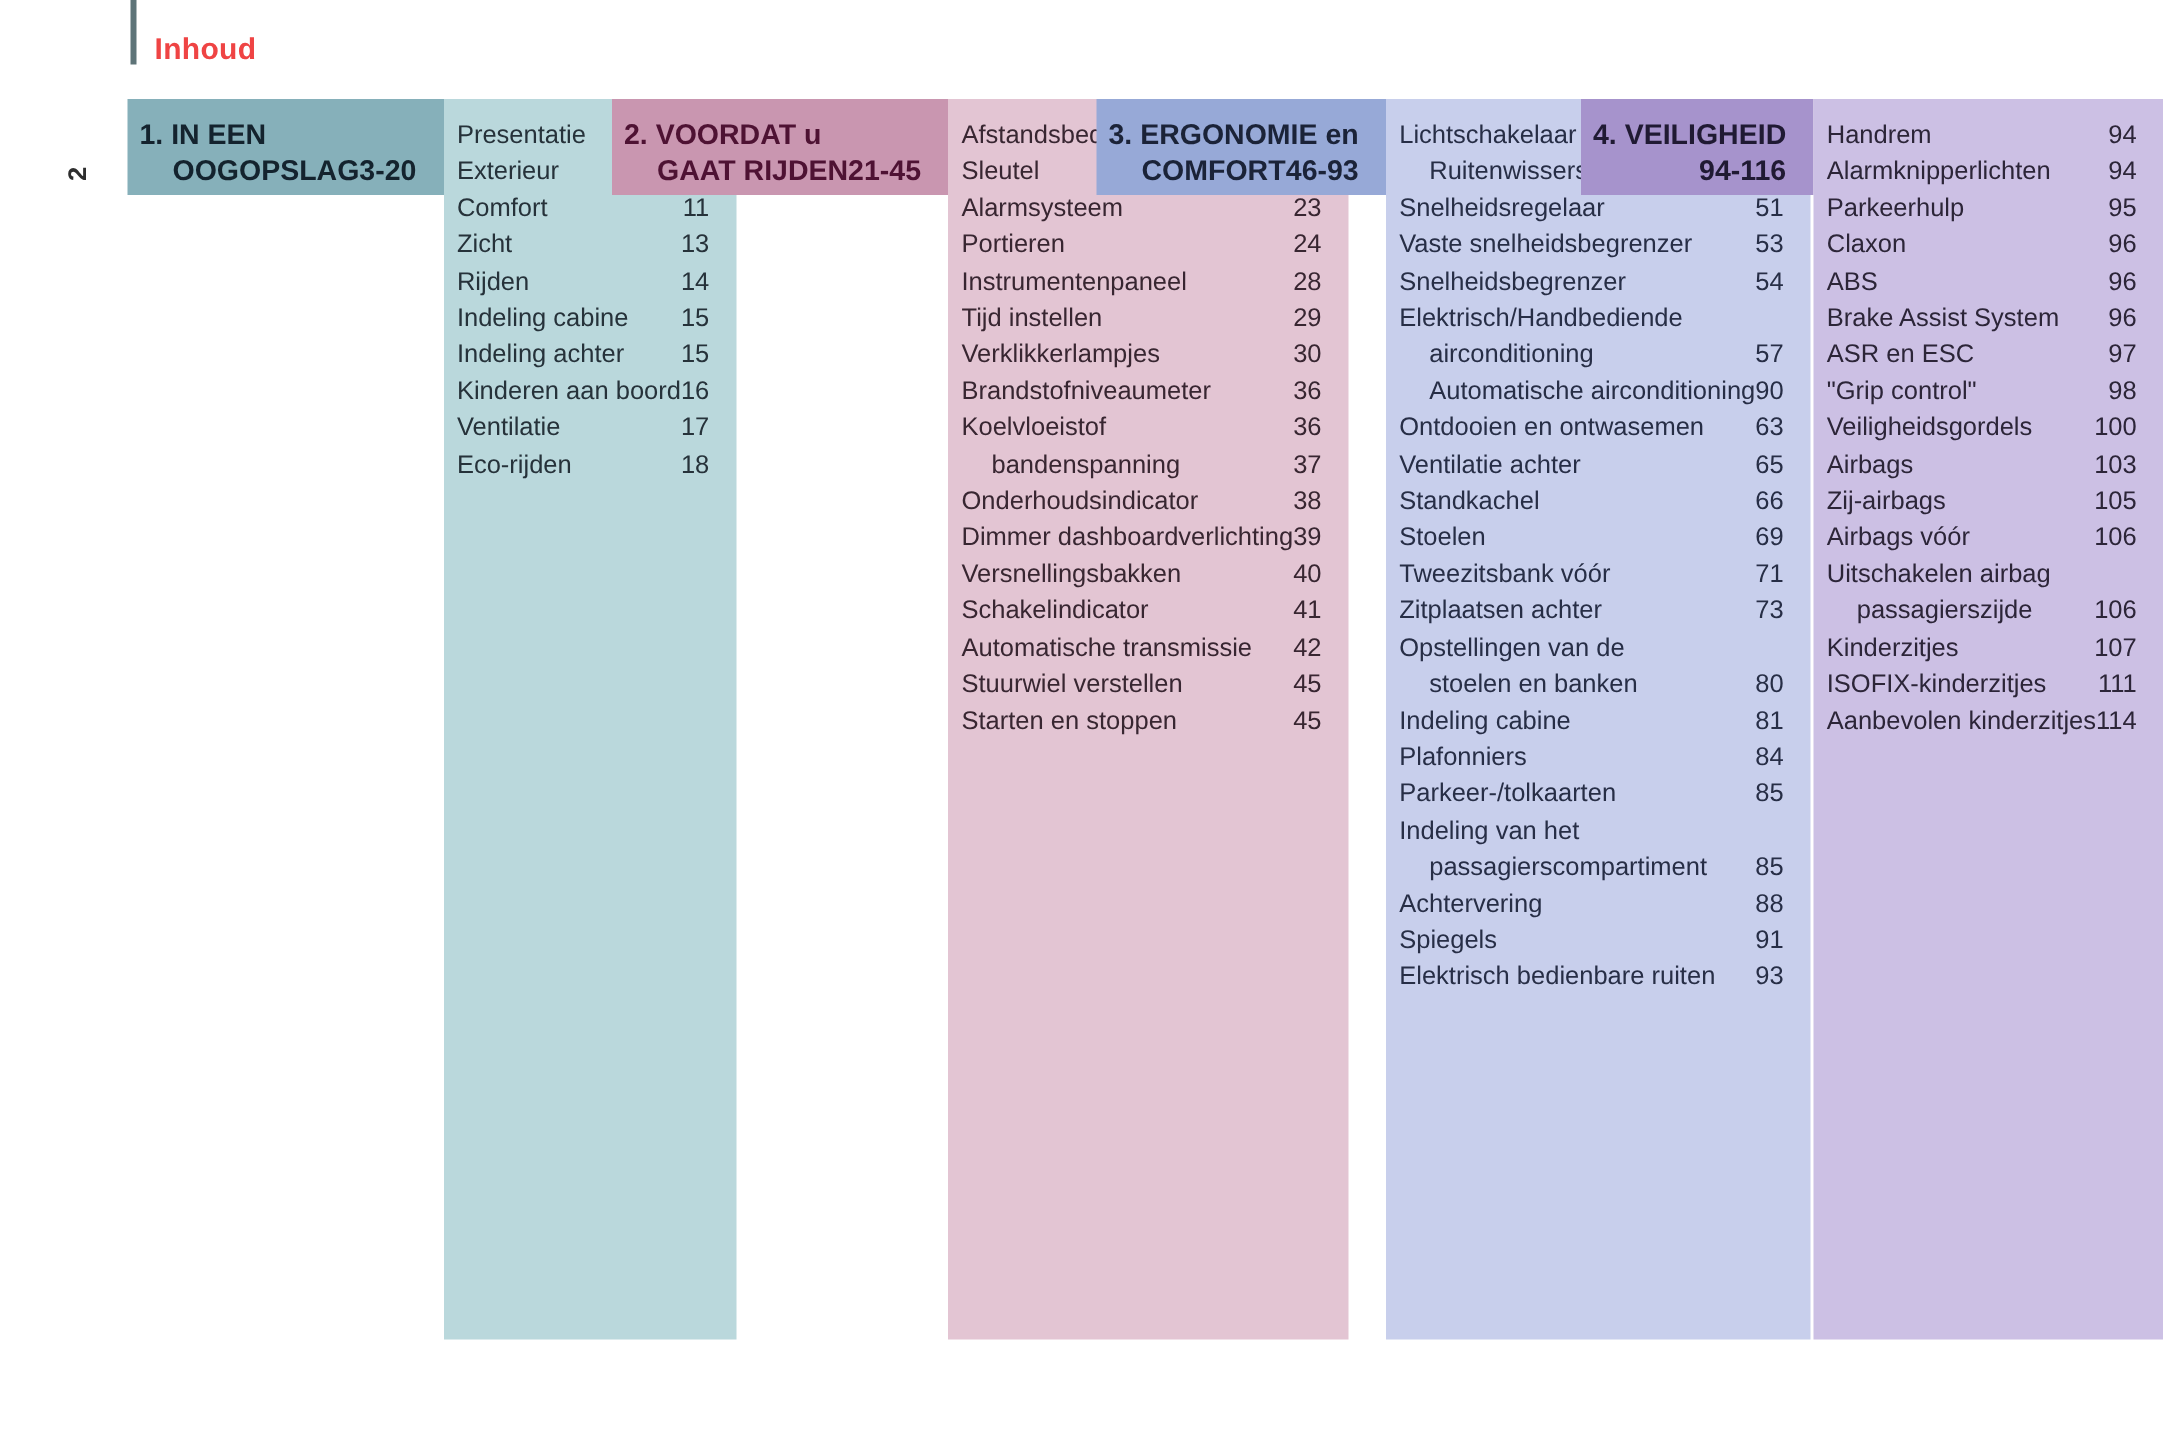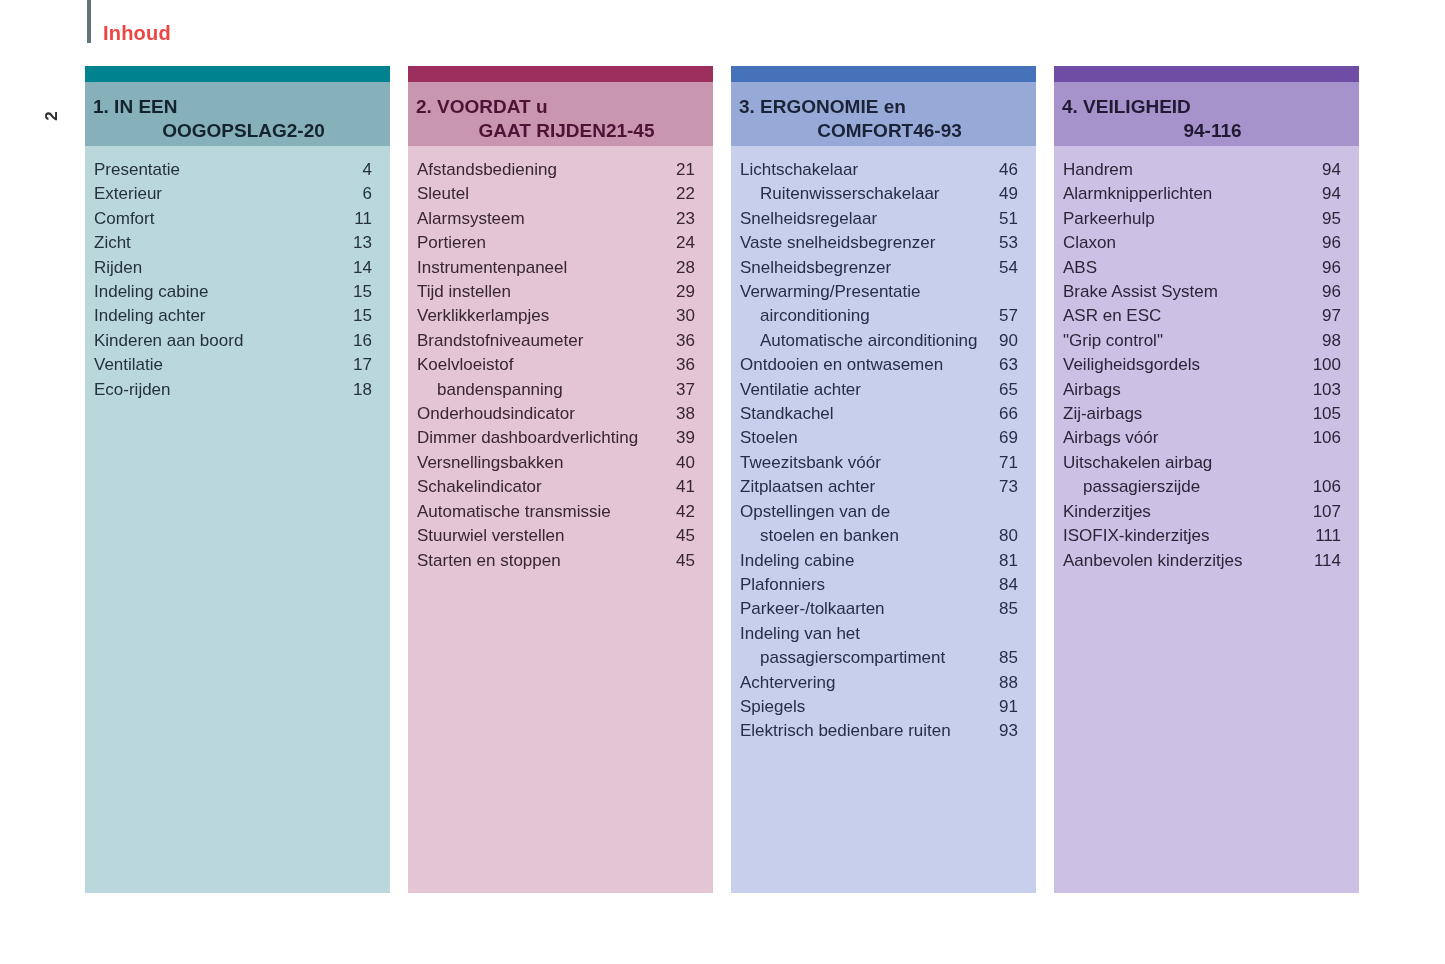--- a/index.html
+++ b/index.html
@@ -43,40 +43,39 @@
     position: absolute;
     left: 85px;
     top: 66px;
     display: flex;
     gap: 18px;
   }
   .col {
     width: 305px;
     height: 827px;
     display: flex;
-    flex-direction: column;
   }
   .col-topbar {
     height: 16px;
     background: var(--bar);
     flex: 0 0 auto;
   }
   .col-header {
     height: 64px;
     flex: 0 0 auto;
     background: var(--header);
     color: var(--title-text);
     font-weight: bold;
     font-size: 19px;
     line-height: 24px;
     padding: 13px 18px 0 8px;
   }
   .col-title-line2 {
     display: flex;
-    justify-content: center;
+    justify-content: space-between;
     padding-left: 22px;
   }
   .col-title-line2 .pages { text-align: right; }
   .col-body {
     flex: 1 1 auto;
     background: var(--body);
     color: var(--item-text);
     font-size: 17px;
     padding: 12px 18px 0 9px;
   }
@@ -97,21 +96,21 @@
 <h1 class="heading">Inhoud</h1>
 <div class="columns" id="columns">
     <section class="col" style="--bar: #00838e; --header: #86b0ba; --body: #bad8dc; --title-text: #14232e; --item-text: #26323a;">
     <div class="col-topbar"></div>
     <header class="col-header">
       <div class="col-title-line1">
         <span class="t1">1. IN EEN</span>
       </div>
       <div class="col-title-line2">
         <span class="t2">OOGOPSLAG</span>
-        <span class="pages">2-20</span>
+        <span class="pages">3-20</span>
       </div>
     </header>
     <div class="col-body">
         <div class="row">
     <span class="label">Presentatie</span>
     <span class="pagenum">4</span>
   </div>
         <div class="row">
     <span class="label">Exterieur</span>
     <span class="pagenum">6</span>
@@ -258,21 +257,21 @@
   </div>
         <div class="row">
     <span class="label">Vaste snelheidsbegrenzer</span>
     <span class="pagenum">53</span>
   </div>
         <div class="row">
     <span class="label">Snelheidsbegrenzer</span>
     <span class="pagenum">54</span>
   </div>
         <div class="row">
-    <span class="label">Verwarming/Presentatie</span>
+    <span class="label">Elektrisch/Handbediende</span>
     <span class="pagenum"></span>
   </div>
         <div class="row indent">
     <span class="label">airconditioning</span>
     <span class="pagenum">57</span>
   </div>
         <div class="row indent">
     <span class="label">Automatische airconditioning</span>
     <span class="pagenum">90</span>
   </div>

